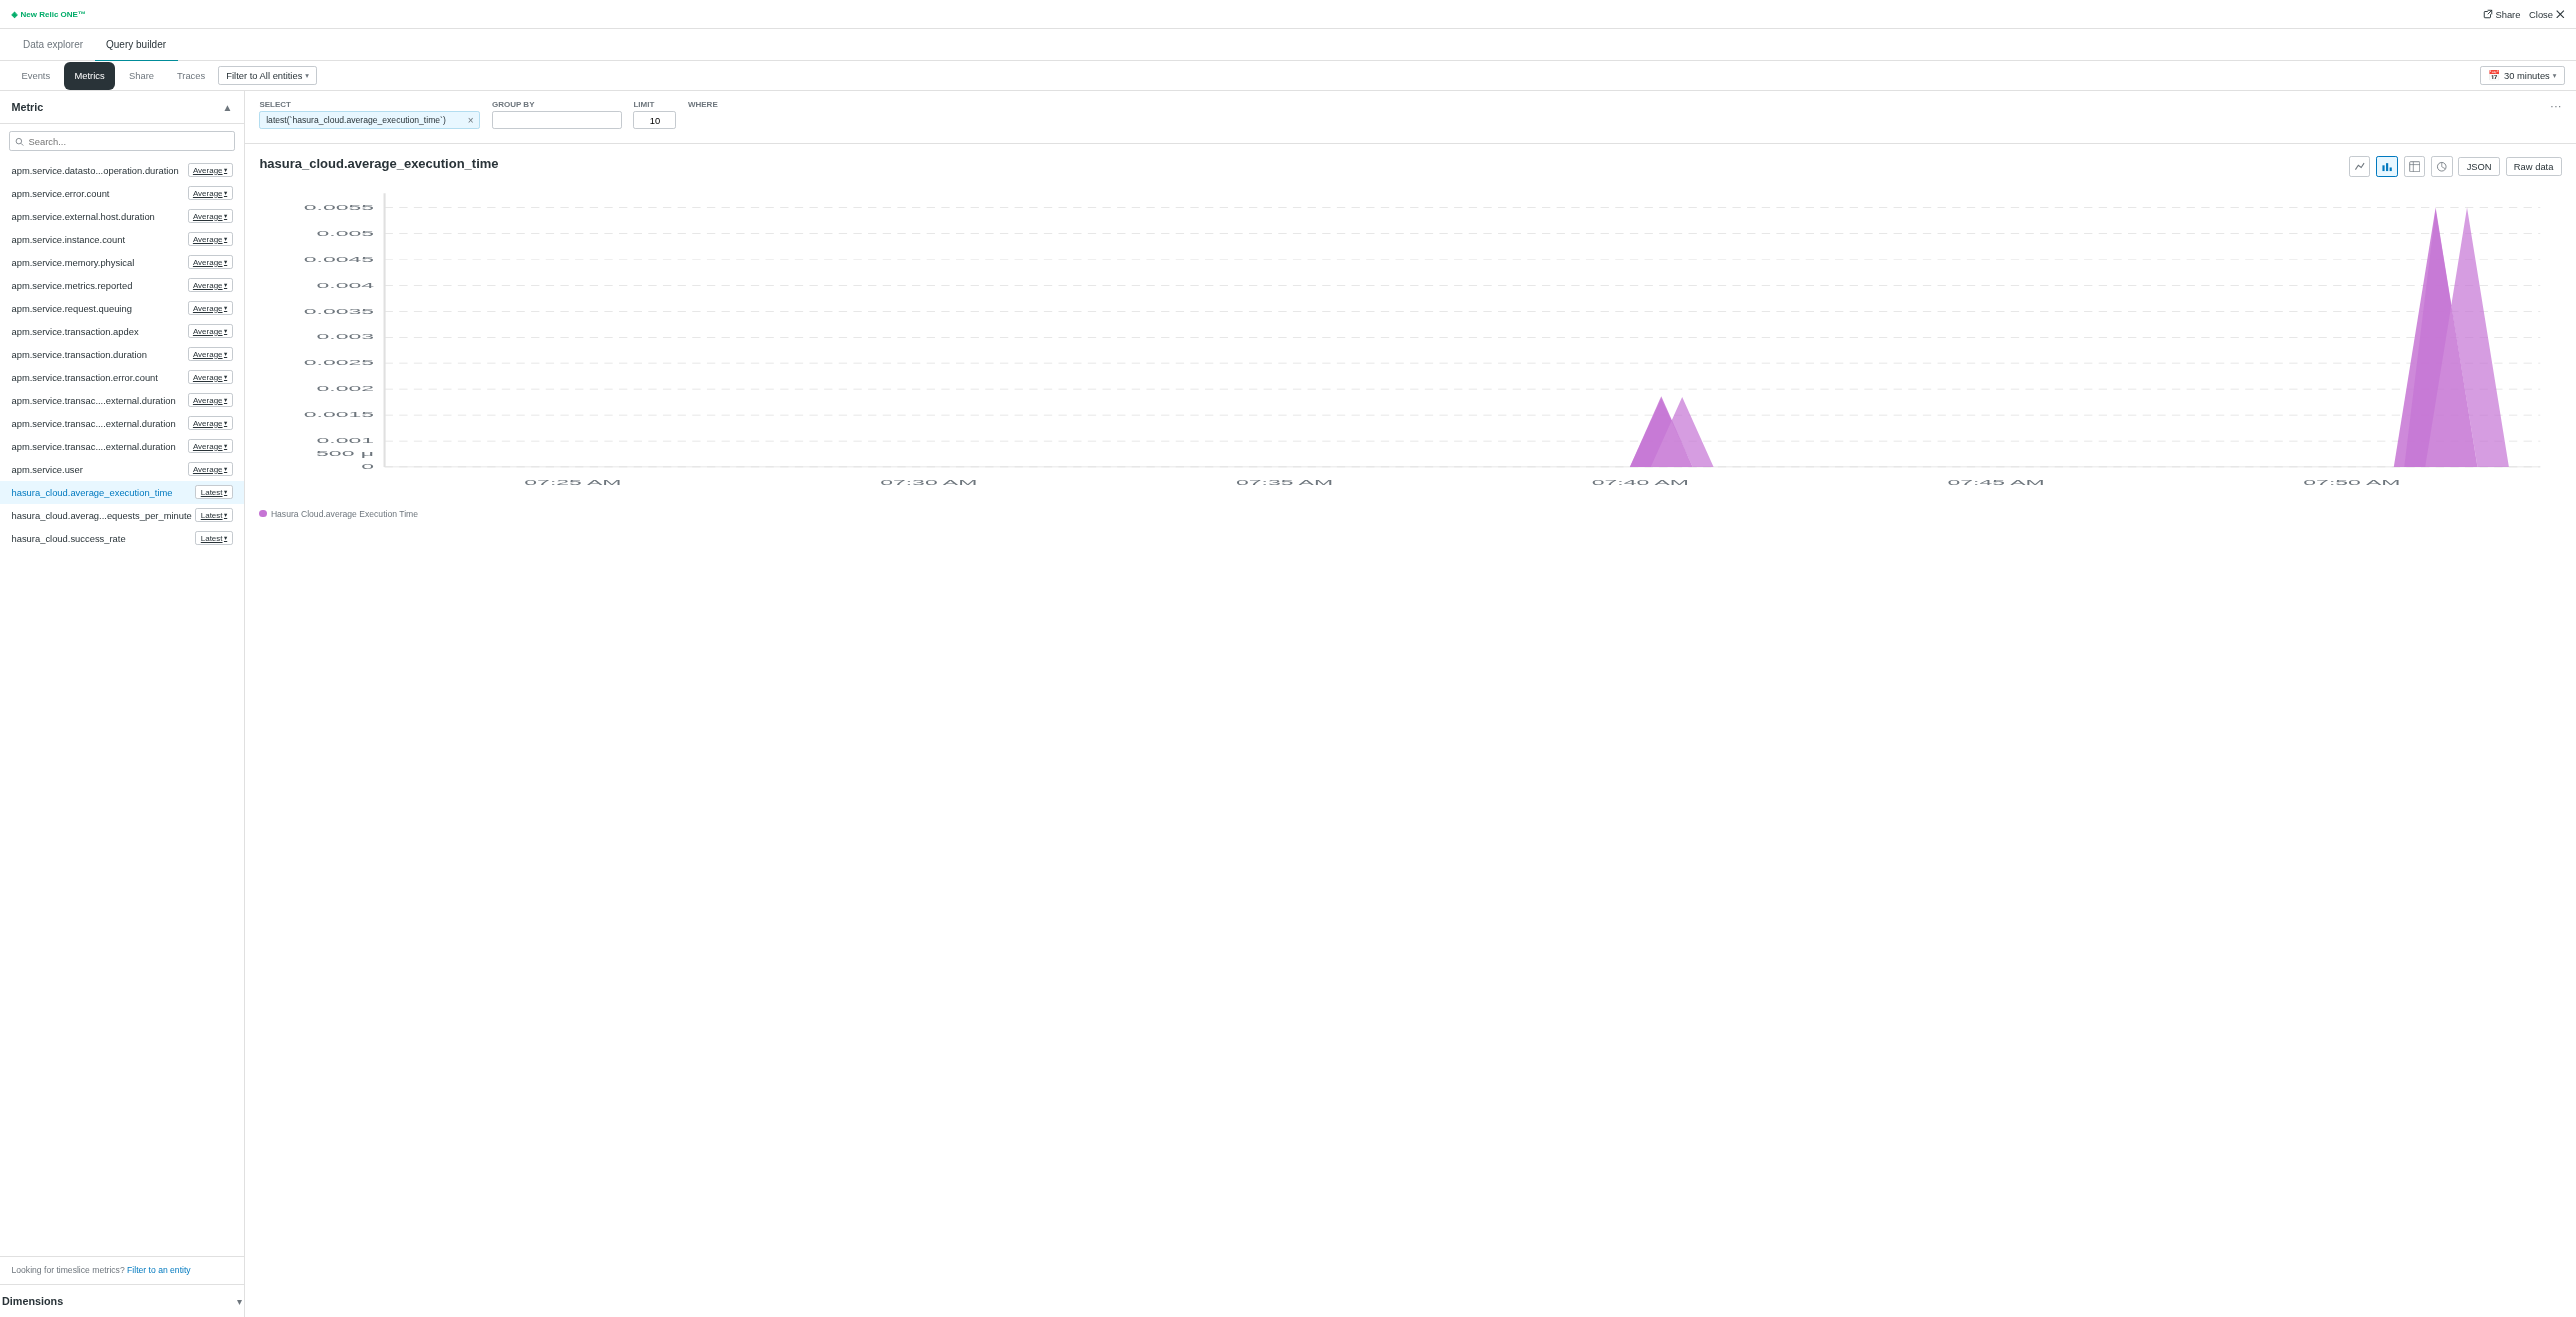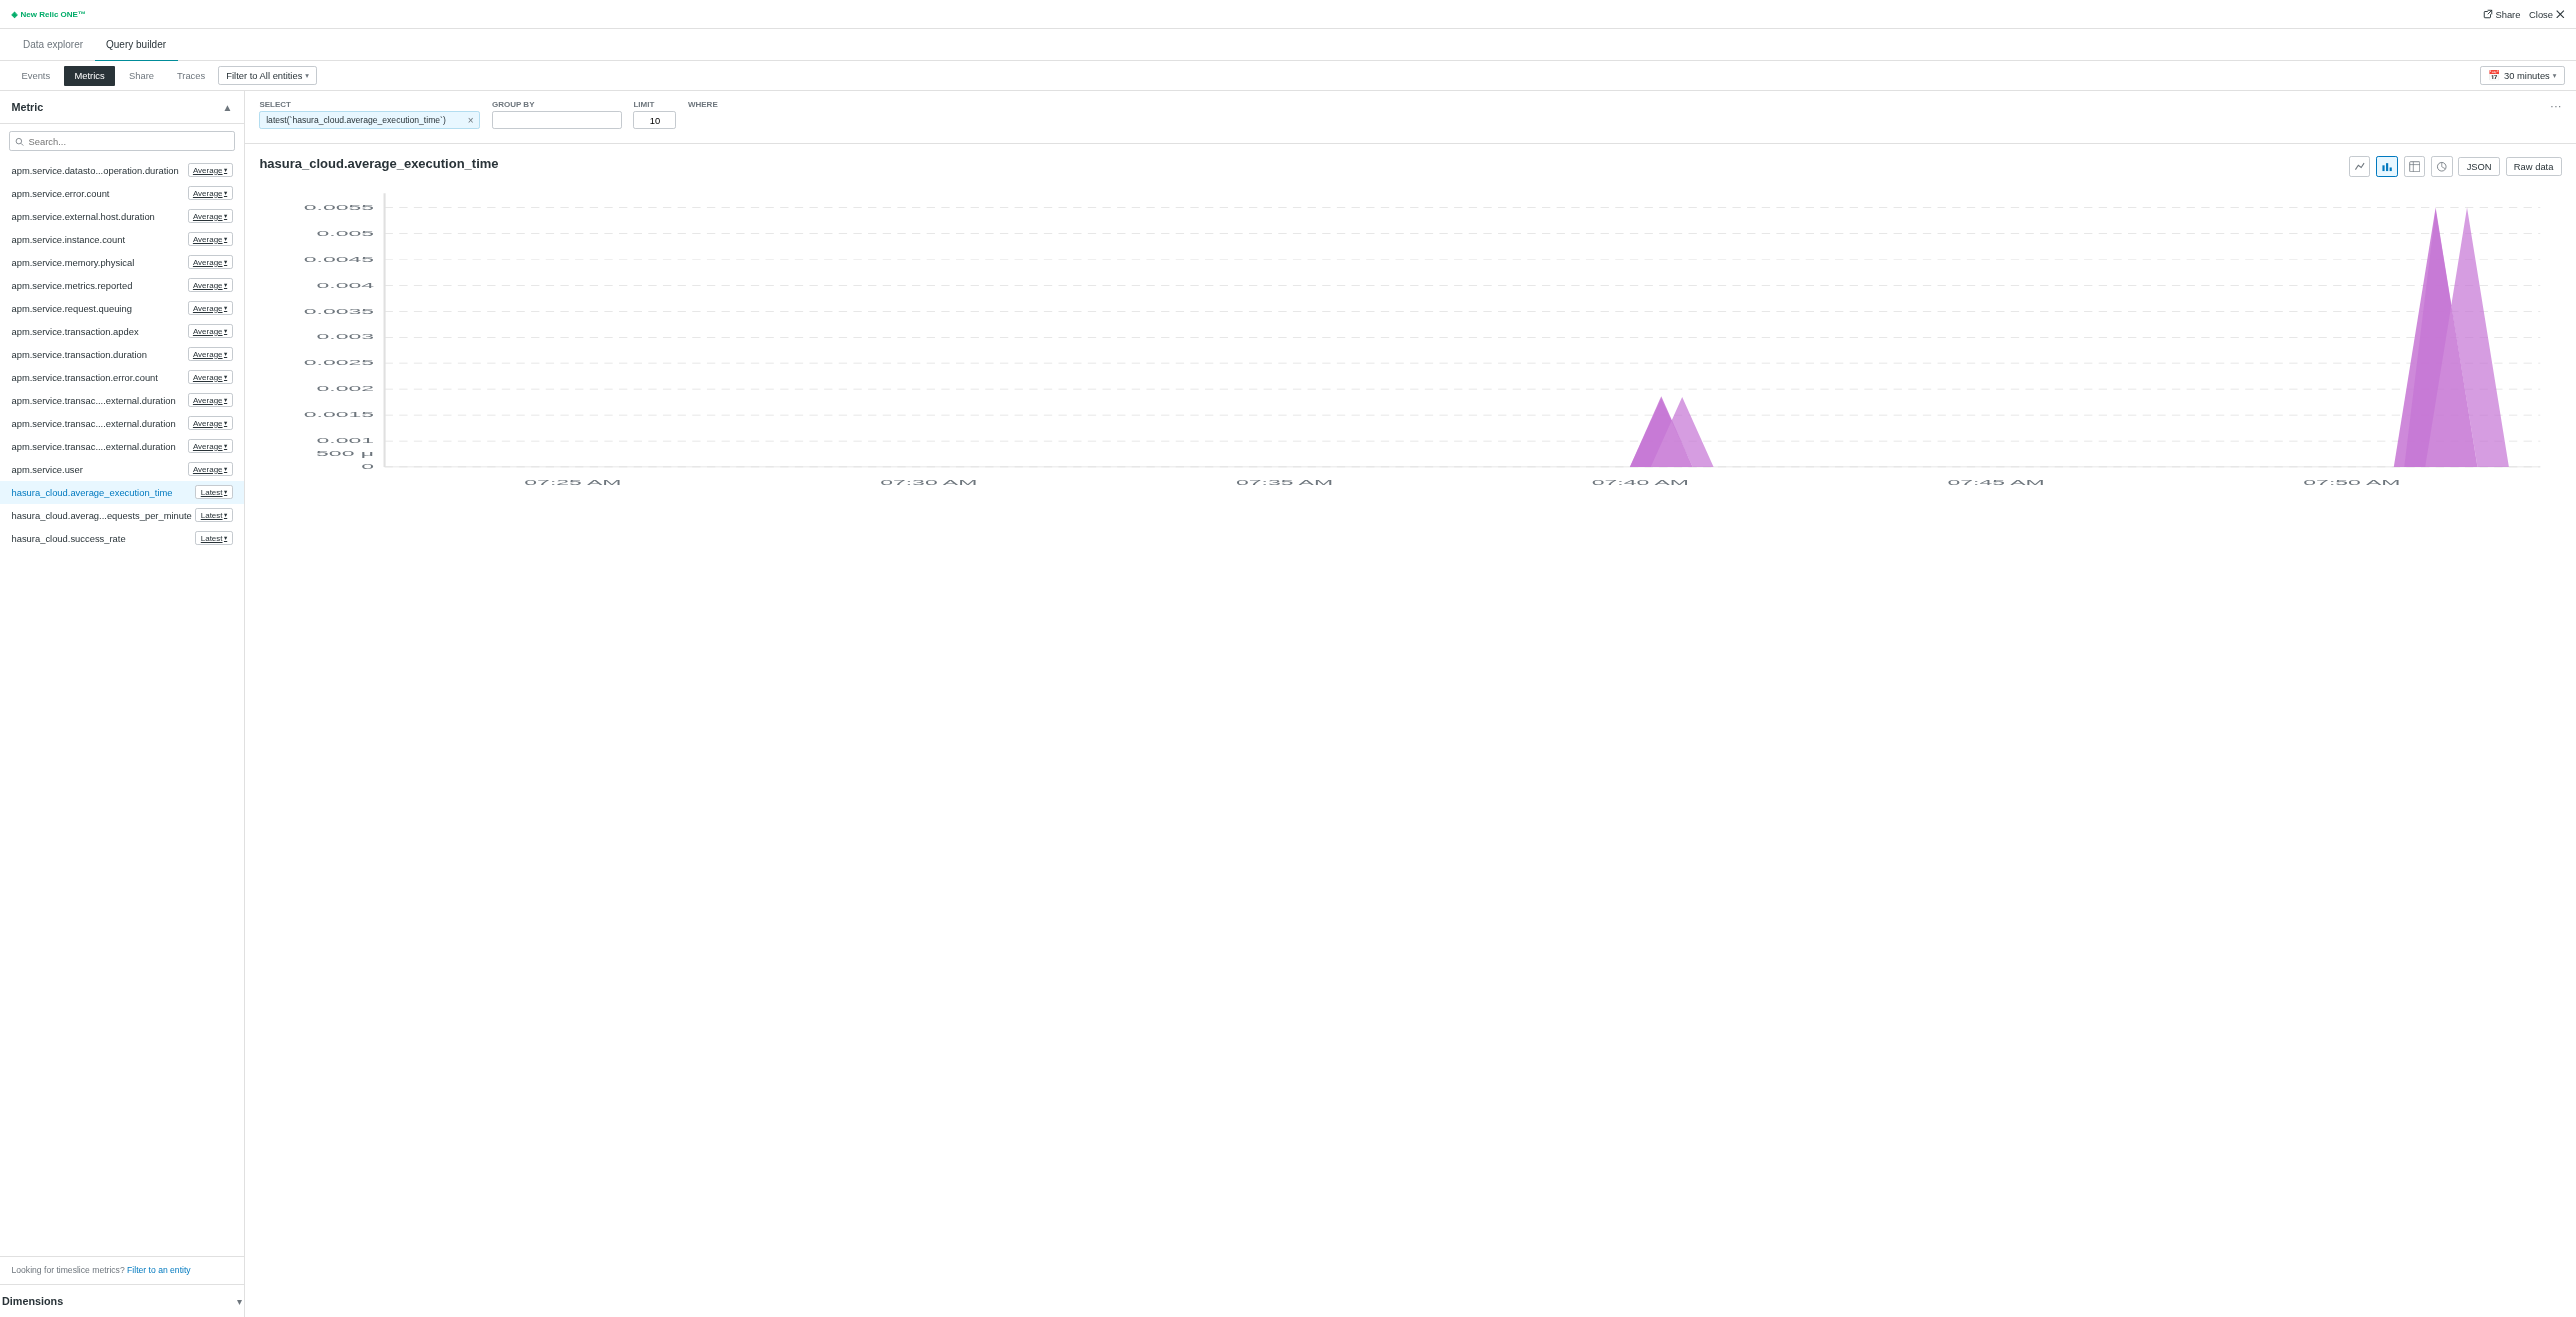--- a/index.html
+++ b/index.html
@@ -36,22 +36,22 @@
       background: #fff; border-bottom: 0.7px solid #e0e0e0;
       padding: 0 11.5px; height: 30px;
     }
     .tab-bar-second-left { display: flex; align-items: center; gap: 2.9px; }
     .tab-second {
       padding: 0 10px; height: 30px; display: flex; align-items: center;
       font-size: 9.4px; cursor: pointer; border-bottom: 1.4px solid transparent;
       color: #6e767d;
     }
     .tab-second.active {
-      background: #293338; color: #fff; border-radius: 1px;
-      height: 20px; border-bottom: none; margin: 0 1.4px;
+      background: #293338; color: #fff; border-radius: 6px;
+      height: 28px; border-bottom: none; margin: 0 1.4px;
     }
     .filter-btn {
       display: flex; align-items: center; gap: 2.9px; padding: 2.9px 7.2px;
       border: 0.7px solid #c5cacf; border-radius: 2.2px; background: #fff;
       font-size: 9.4px; cursor: pointer; color: #293338;
     }
     .time-btn {
       display: flex; align-items: center; gap: 2.9px; padding: 2.9px 7.2px;
       border: 0.7px solid #c5cacf; border-radius: 2.2px; background: #fff;
       font-size: 9.4px; cursor: pointer; color: #293338;
@@ -479,17 +479,21 @@
           <polygon points="1010,390 1025,390 1040,33 1060,390 1075,390 1055,30 1035,390" fill="#c574d4" opacity="0.7"></polygon>
 
           <text class="x-label" x="150" y="415" text-anchor="middle">07:25 AM</text>
           <text class="x-label" x="320" y="415" text-anchor="middle">07:30 AM</text>
           <text class="x-label" x="490" y="415" text-anchor="middle">07:35 AM</text>
           <text class="x-label" x="660" y="415" text-anchor="middle">07:40 AM</text>
           <text class="x-label" x="830" y="415" text-anchor="middle">07:45 AM</text>
           <text class="x-label" x="1000" y="415" text-anchor="middle">07:50 AM</text>
         </svg>
 
+        <div class="chart-legend">
+          <span class="legend-dot"></span>
+          <span>Hasura Cloud.average Execution Time</span>
+        </div>
       </div>
     </div>
   </div>
 </div>
 
 
 </body></html>

